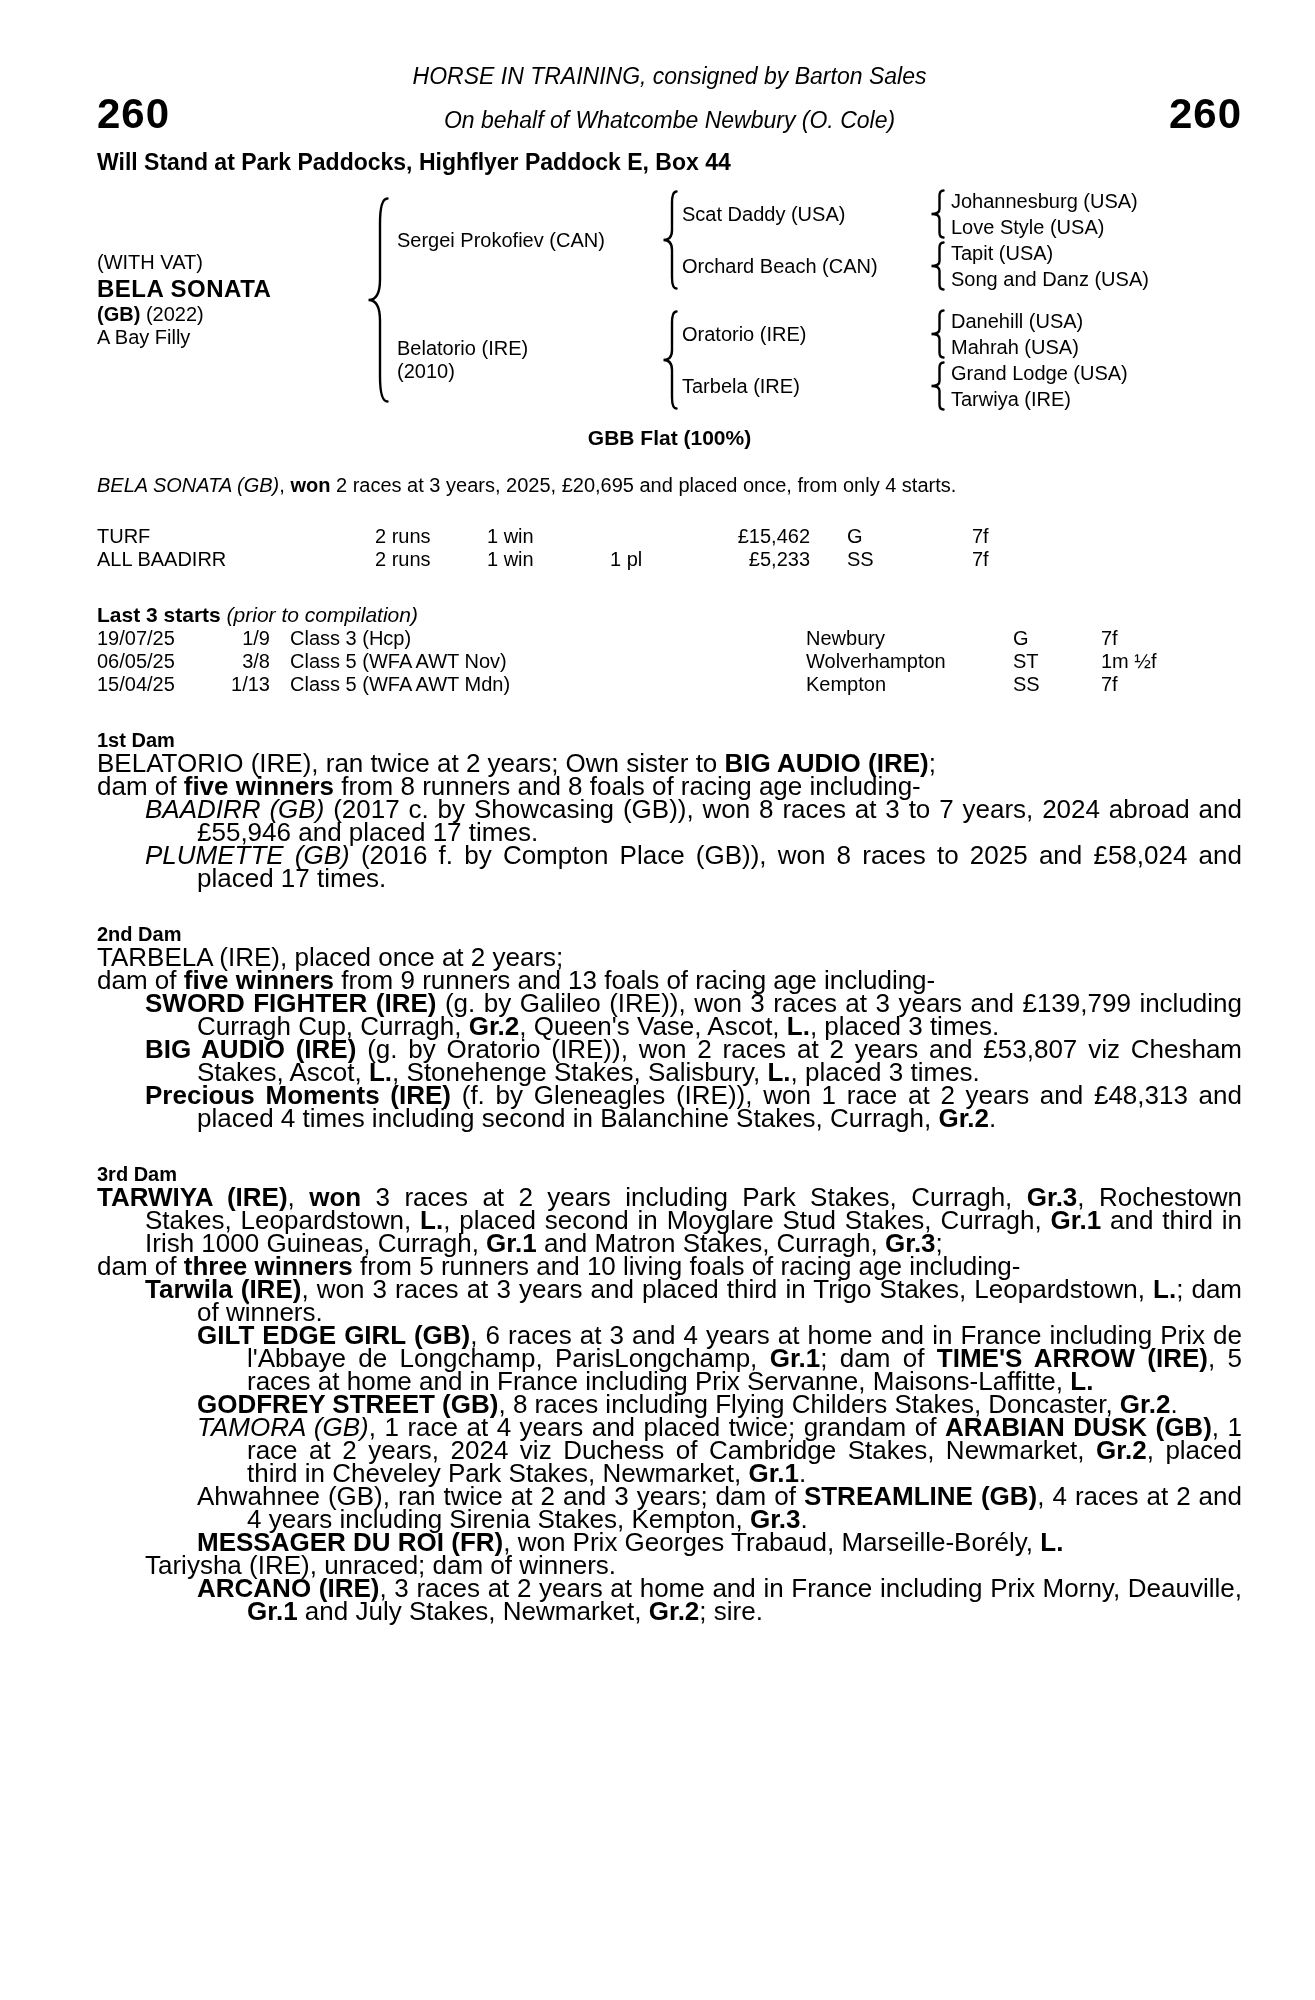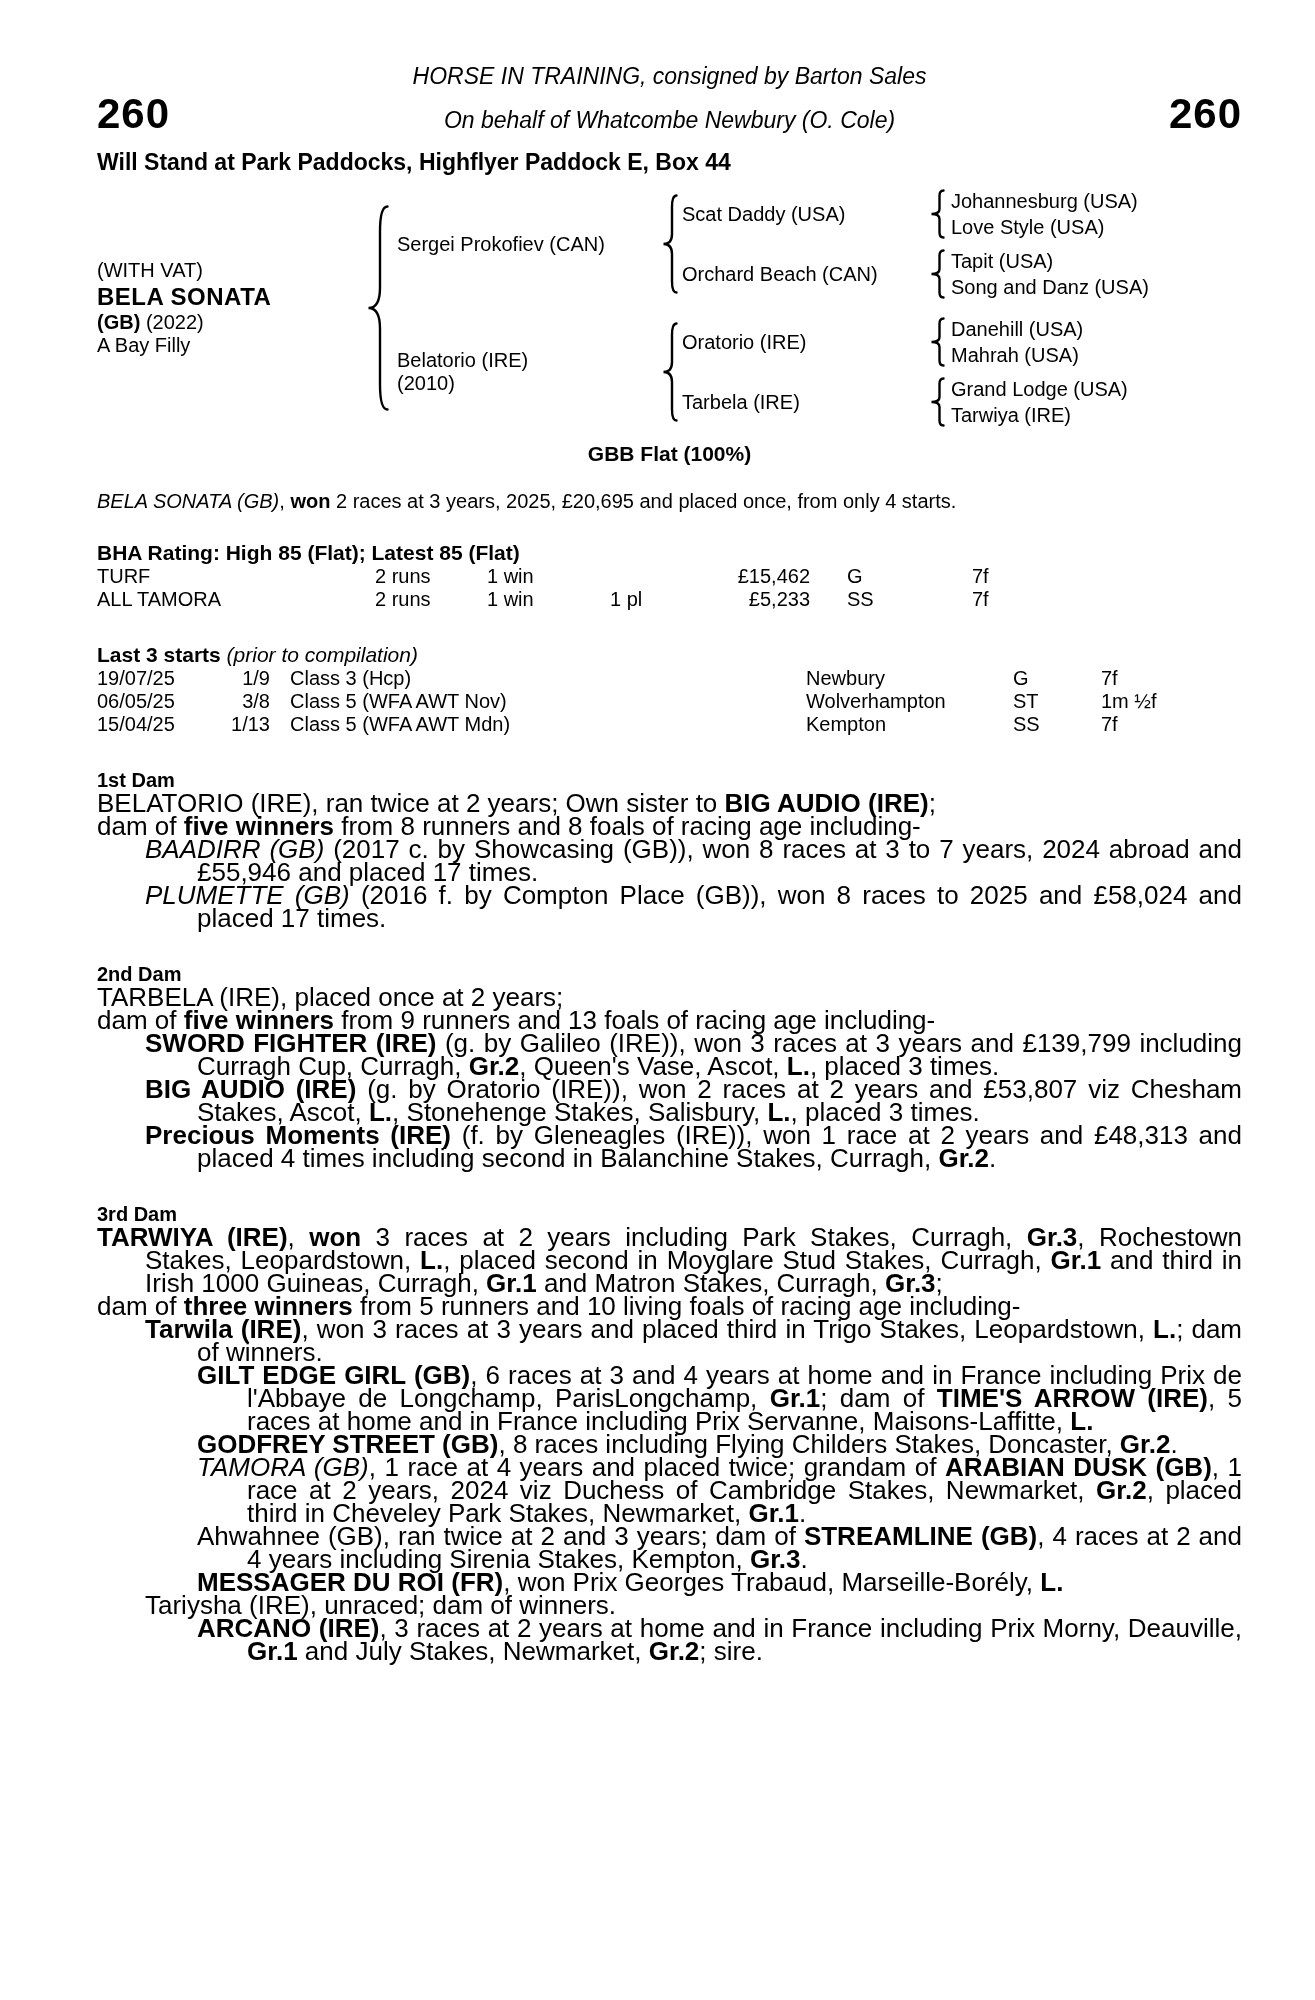--- a/index.html
+++ b/index.html
@@ -21,21 +21,21 @@
   .behalf{flex:1;text-align:center;font-size:23px;font-style:italic;}
   .stand-line{margin-top:13px;font-size:23px;font-weight:bold;}
 
   
   .pedigree{margin-top:12px;display:flex;align-items:center;}
   .ped-subject{width:270px;font-size:20px;line-height:23px;}
   .ped-name{font-size:24px;font-weight:bold;line-height:29px;letter-spacing:.5px;}
   .ped-tree{display:flex;flex-direction:column;gap:16px;margin-left:8px;}
   .ped-parent{display:flex;align-items:center;}
   .gen1{width:265px;font-size:20px;line-height:23px;}
-  .branches{display:flex;flex-direction:column;gap:8px;margin-left:4px;}
+  .branches{display:flex;flex-direction:column;gap:0;margin-left:4px;}
   .branch{display:flex;align-items:center;}
   .gen2{width:248px;font-size:20px;white-space:nowrap;}
   .pair{margin-left:6px;}
   .gg{font-size:20px;line-height:26px;white-space:nowrap;}
   .brace{flex:0 0 auto;display:block;}
 
   .gbb{margin-top:14px;text-align:center;font-size:21px;font-weight:bold;}
   .race-line{margin-top:24px;font-size:20px;line-height:23px;}
 
   .bha{margin-top:28px;}
@@ -149,32 +149,31 @@
         </div>
       </div>
 
     </div>
   </div>
 
   <div class="gbb">GBB Flat (100%)</div>
   <div class="race-line"><span style="font-style: italic;">BELA SONATA (GB)</span><span>, </span><span style="font-weight: bold;">won</span><span> 2 races at 3 years, 2025, £20,695 and placed once, from only 4 starts.</span></div>
 
   <div class="bha">
-    <div class="bha-heading">BHA Rating: High 85 (Flat); Latest 85 (Flat)</div>
     <div class="trow">
       <span class="c-surface">TURF</span>
       <span class="c-runs">2 runs</span>
       <span class="c-wins">1 win</span>
       <span class="c-pl"></span>
       <span class="c-earn">£15,462</span>
       <span class="c-going">G</span>
       <span class="c-dist">7f</span>
     </div>
     <div class="trow">
-      <span class="c-surface">ALL TAMORA</span>
+      <span class="c-surface">ALL BAADIRR</span>
       <span class="c-runs">2 runs</span>
       <span class="c-wins">1 win</span>
       <span class="c-pl">1 pl</span>
       <span class="c-earn">£5,233</span>
       <span class="c-going">SS</span>
       <span class="c-dist">7f</span>
     </div>
   </div>
 
   <div class="last-starts ls">

